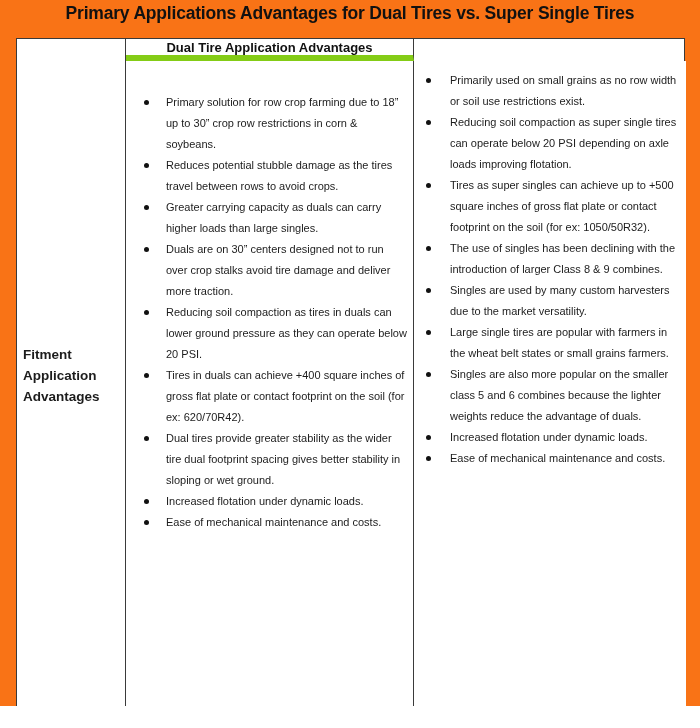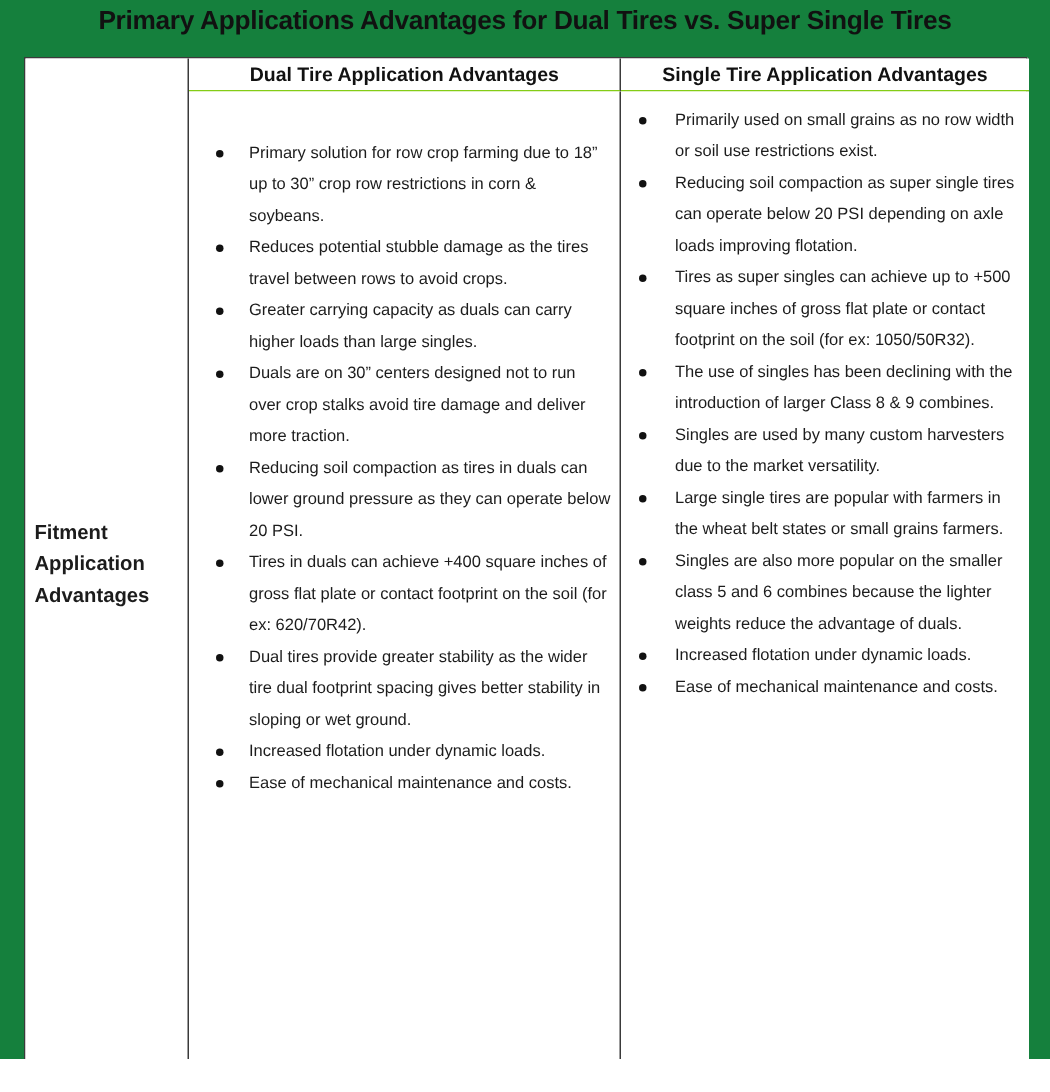--- a/index.html
+++ b/index.html
@@ -6,21 +6,21 @@
   html, body {
     margin: 0; padding: 0;
     width: 700px; height: 728px;
     background: #ffffff;
     font-family: "Liberation Sans", "DejaVu Sans", sans-serif;
     color: #1c1c1c;
   }
   .page {
     position: relative;
     width: 700px; height: 706px;
-    background: #15803d;
+    background: #f97316;
     overflow: hidden;
   }
   .doc-title {
     position: absolute;
     top: 3px; left: 0;
     width: 100%;
     text-align: center;
     font-size: 17.5px;
     font-weight: bold;
     letter-spacing: -0.2px;
@@ -48,21 +48,21 @@
     font-size: 13.5px;
     line-height: 21px;
     padding: 4px 6px;
   }
   .header-cell {
     display: flex;
     align-items: center;
     justify-content: center;
     font-weight: bold;
     font-size: 13px;
-    border-bottom: 1px solid #84cc16;
+    border-bottom: 6px solid #84cc16;
     white-space: nowrap;
     color: #111111;
   }
   .dual-header { grid-column: 2; grid-row: 1; border-right: 1px solid #3a3a3a; }
   .single-header { grid-column: 3; grid-row: 1; }
   .body-cell {
     font-size: 11px;
     line-height: 21px;
     overflow: hidden;
   }
@@ -100,21 +100,20 @@
 <div class="page">
 
   <div class="doc-title">Primary Applications Advantages for Dual Tires vs. Super Single Tires</div>
 
   <div class="tire-table">
 
     <div class="cell fitment-cell">Fitment Application Advantages</div>
 
     <div class="cell header-cell dual-header">Dual Tire Application Advantages</div>
 
-    <div class="cell header-cell single-header">Single Tire Application Advantages</div>
 
     <div class="cell body-cell dual-body">
       <ul class="bullet-list">
         <li>Primary solution for row crop farming due to 18” up to 30” crop row restrictions in corn &amp; soybeans.</li>
         <li>Reduces potential stubble damage as the tires travel between rows to avoid crops.</li>
         <li>Greater carrying capacity as duals can carry higher loads than large singles.</li>
         <li>Duals are on 30” centers designed not to run over crop stalks avoid tire damage and deliver more traction.</li>
         <li>Reducing soil compaction as tires in duals can lower ground pressure as they can operate below 20 PSI.</li>
         <li>Tires in duals can achieve +400 square inches of gross flat plate or contact footprint on the soil (for ex: 620/70R42).</li>
         <li>Dual tires provide greater stability as the wider tire dual footprint spacing gives better stability in sloping or wet ground.</li>

